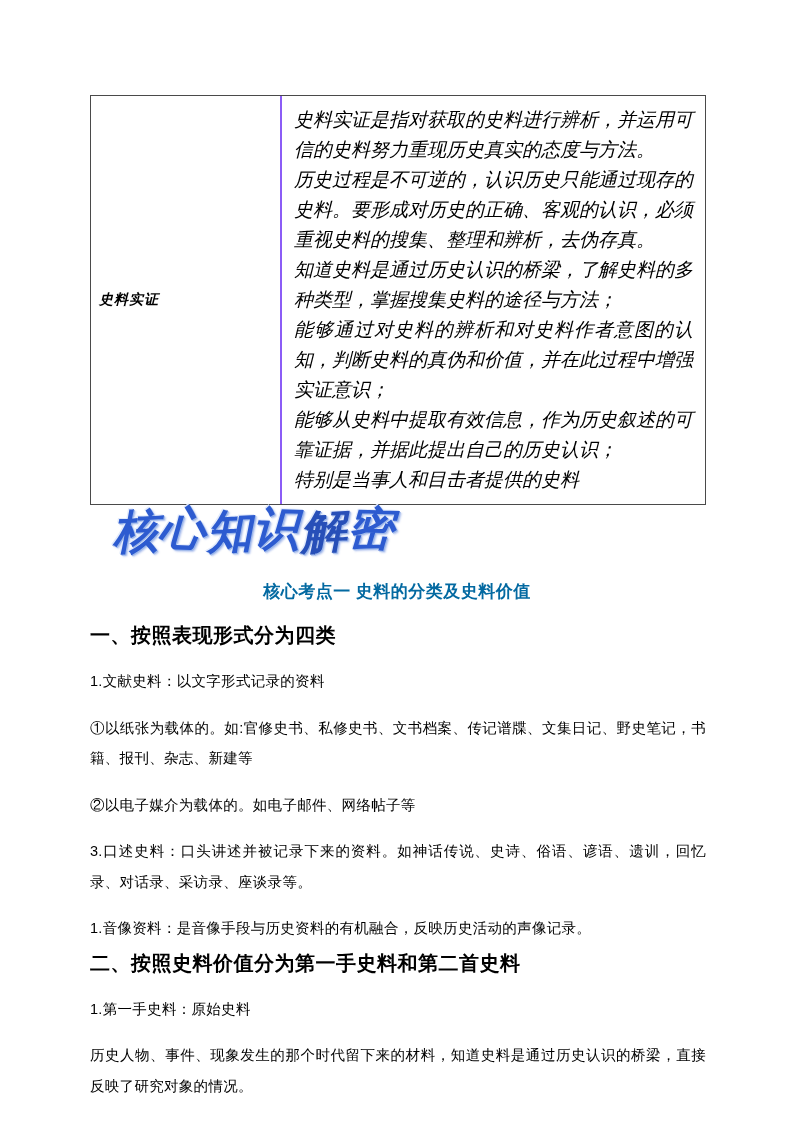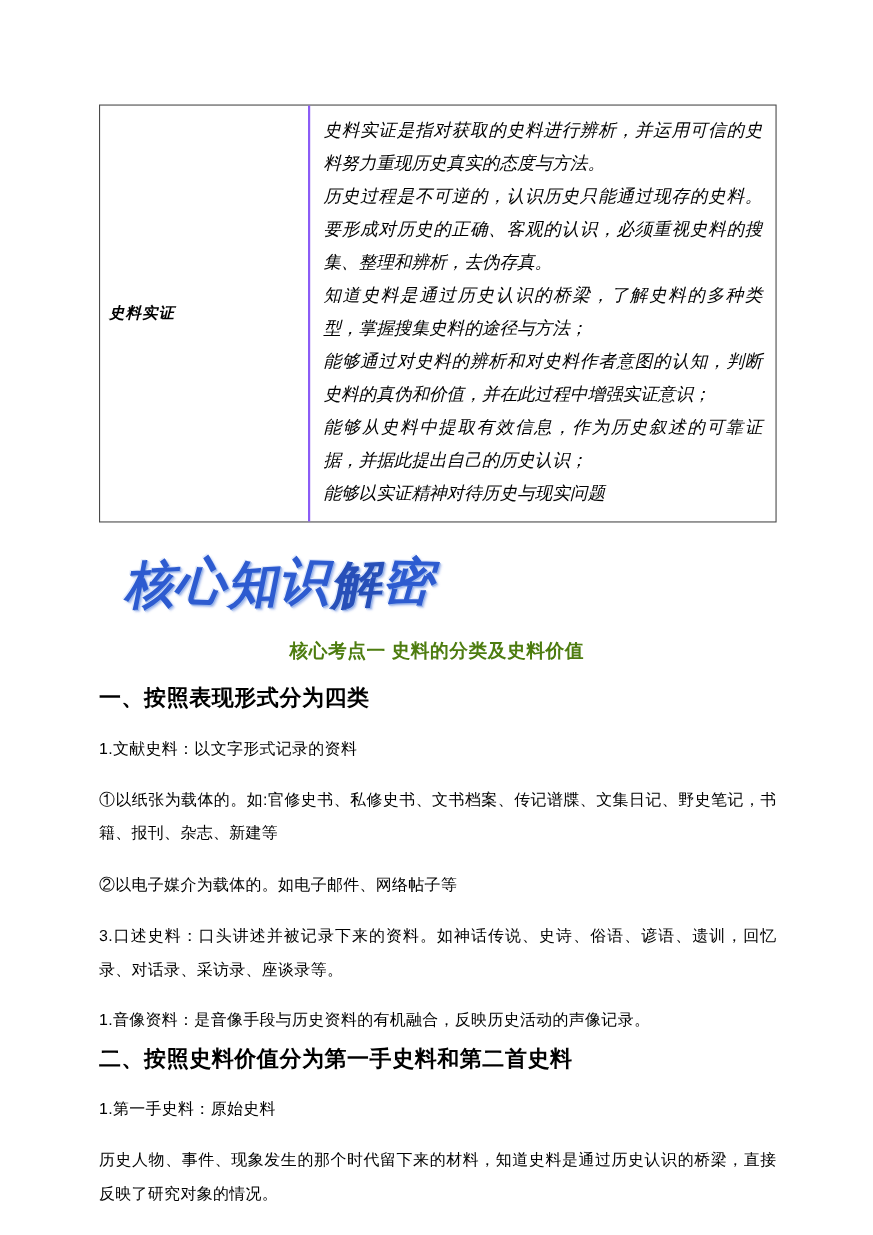--- a/index.html
+++ b/index.html
@@ -32,21 +32,21 @@
     font-style: italic;
     font-weight: 700;
     font-size: 14px;
     letter-spacing: 1px;
   }
   .kb-content-cell {
     flex: 1;
     padding: 9px 12px 9px 12px;
     font-family: Liberation Sans, sans-serif;
     font-style: italic;
-    font-size: 16px;
+    font-size: 19px;
     line-height: 30px;
     text-align: justify;
   }
   .kb-content-cell p { margin: 0; }
 
   
   .banner {
     position: absolute;
     left: 112px;
     top: 500px;
@@ -69,21 +69,21 @@
   .banner-char:nth-child(even) { transform: rotate(2deg)  translateY(-2px); }
   .banner-char:nth-child(5)    { color: #274fb8; }
 
   
   .topic-heading {
     position: absolute;
     left: 0;
     top: 580px;
     width: 794px;
     text-align: center;
-    color: #4d7c0f;
+    color: #0369a1;
     font-weight: 700;
     font-size: 17px;
     letter-spacing: 0.5px;
   }
 
   
   .body-content {
     position: absolute;
     left: 90px;
     top: 616px;
@@ -111,21 +111,21 @@
 <div class="kb-table">
   <div class="kb-term-cell">
     <span>史料实证</span>
   </div>
   <div class="kb-content-cell">
     <p>史料实证是指对获取的史料进行辨析，并运用可信的史料努力重现历史真实的态度与方法。</p>
     <p>历史过程是不可逆的，认识历史只能通过现存的史料。要形成对历史的正确、客观的认识，必须重视史料的搜集、整理和辨析，去伪存真。</p>
     <p>知道史料是通过历史认识的桥梁，了解史料的多种类型，掌握搜集史料的途径与方法；</p>
     <p>能够通过对史料的辨析和对史料作者意图的认知，判断史料的真伪和价值，并在此过程中增强实证意识；</p>
     <p>能够从史料中提取有效信息，作为历史叙述的可靠证据，并据此提出自己的历史认识；</p>
-    <p>能够以实证精神对待历史与现实问题</p>
+    <p>特别是当事人和目击者提供的史料</p>
   </div>
 </div>
 
 <div class="banner">
   <span class="banner-char">核</span>
   <span class="banner-char">心</span>
   <span class="banner-char">知</span>
   <span class="banner-char">识</span>
   <span class="banner-char">解</span>
   <span class="banner-char">密</span>

